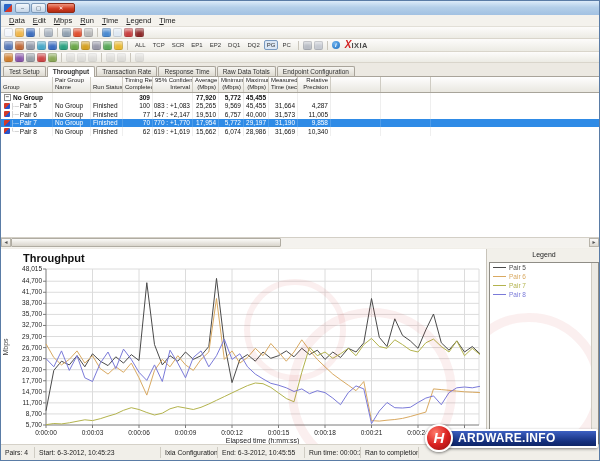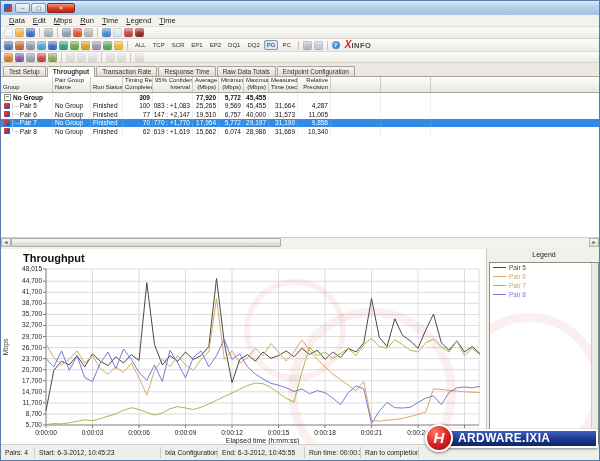--- a/index.html
+++ b/index.html
@@ -154,21 +154,21 @@
     </span>
   <span class="tbsep"></span>
   <span id="tb2-trail" style="display:flex;gap:2px;align-items:center">
       <span class="tbicon" style="background-color: rgb(184, 188, 196);"></span>
       <span class="tbicon" style="background-color: rgb(196, 200, 208);"></span>
     </span>
   <span class="tbsep"></span>
   <span class="info-icon">i</span>
   <span class="brand">
     <span class="brand-x">X</span>
-    <span class="brand-name">INFO</span>
+    <span class="brand-name">IXIA</span>
   </span>
 </div>
 <div class="toolbar" id="tb3">
     <span class="tbicon" style="background-color: rgb(208, 128, 48);"></span>
     <span class="tbicon" style="background-color: rgb(136, 85, 170);"></span>
     <span class="tbicon" style="background-color: rgb(152, 160, 168);"></span>
     <span class="tbicon" style="background-color: rgb(204, 68, 68);"></span>
     <span class="tbicon" style="background-color: rgb(138, 168, 88);"></span>
     <span class="tbsep"></span>
     <span class="tbicon disabled" style="background-color: rgb(185, 185, 185);"></span>
@@ -451,21 +451,21 @@
       </div>
       <div class="legend-item">
         <span class="lswatch" style="border-top-color: rgb(122, 122, 217);"></span>
         <span style="color: rgb(122, 122, 217);">Pair 8</span>
       </div>
       <div class="lscroll"></div>
   </div>
 </div>
 
 <div class="logo">
-  <div class="logo-banner"><span>ARDWARE.IXIA</span></div>
+  <div class="logo-banner"><span>ARDWARE.INFO</span></div>
   <div class="logo-circle">H</div>
 </div>
 
 <div class="statusbar" id="statusbar">
     <div class="scell" style="width: 34px;">Pairs: 4</div>
     <div class="scell" style="width: 126px;">Start: 6-3-2012, 10:45:23</div>
     <div class="scell" style="width: 57px;">Ixia Configuration:</div>
     <div class="scell" style="width: 87px;">End: 6-3-2012, 10:45:55</div>
     <div class="scell" style="width: 56px;">Run time: 00:00:32</div>
     <div class="scell" style="width: 58px;">Ran to completion</div>

